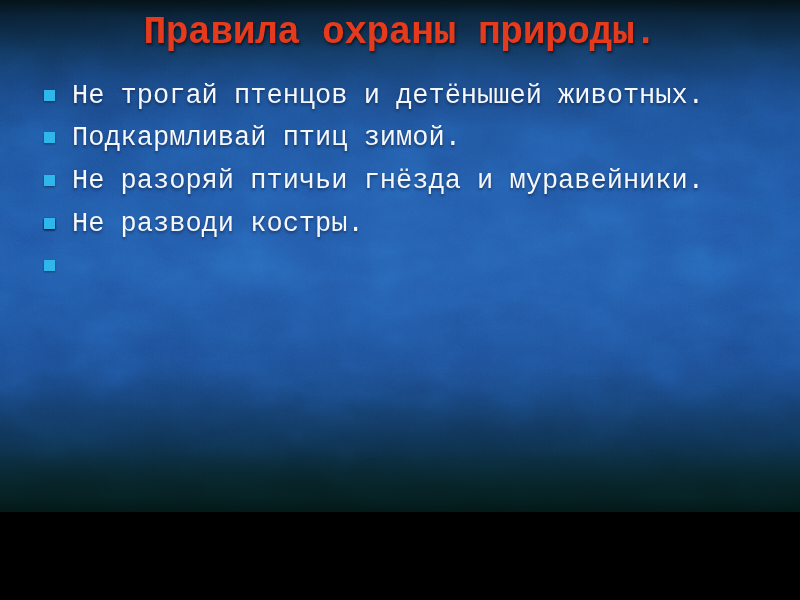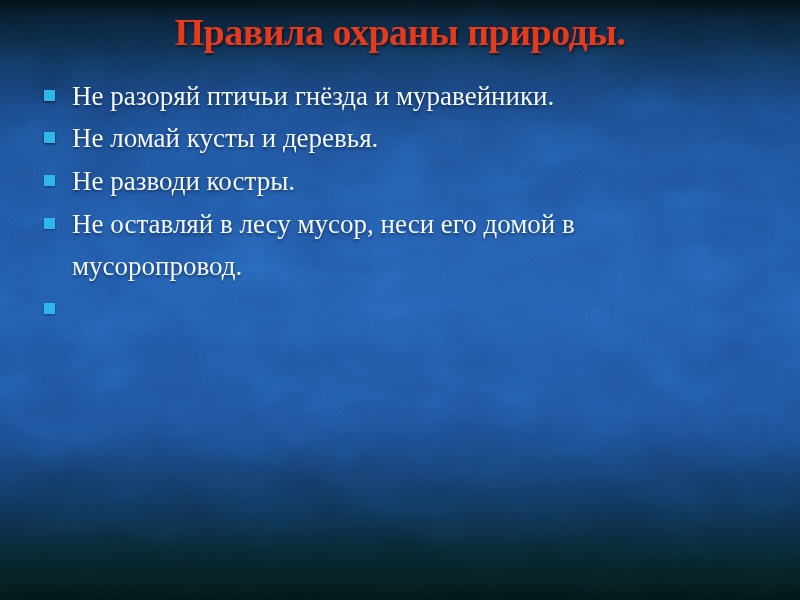--- a/index.html
+++ b/index.html
@@ -3,23 +3,23 @@
 <meta charset="utf-8">
 <style>
   html, body {
     margin: 0;
     padding: 0;
     background: #000;
   }
   .slide {
     position: relative;
     width: 800px;
-    height: 600px;
+    height: 512px;
     overflow: hidden;
-    font-family: Liberation Serif, serif;
+    font-family: Liberation Mono, monospace;
     background: linear-gradient(180deg,
       var(--bg-top, #0c2336) 0%,
       #11375c 8%,
       #1a4a8c 18%,
       var(--bg-mid, #1e539f) 36%,
       #2057a6 52%,
       #1c4d94 70%,
       #123a64 85%,
       var(--bg-bottom, #0a2c34) 95%,
       #092a2c 100%);
@@ -106,22 +106,22 @@
     </defs>
     <rect width="800" height="600" filter="url(#crumple)" opacity="0.85"></rect>
     <rect width="800" height="600" filter="url(#grain)" opacity="0.25"></rect>
   </svg>
 
   <div class="vignette"></div>
 
   <h1 class="title">Правила охраны природы.</h1>
 
   <ul class="rules">
-      <li><span class="bullet"></span></li>
+      <li><span class="bullet"></span><span>Не трогай птенцов и детёнышей животных.</span></li>
+      <li><span class="bullet"></span><span>Подкармливай птиц зимой.</span></li>
       <li><span class="bullet"></span><span>Не разоряй птичьи гнёзда и муравейники.</span></li>
       <li><span class="bullet"></span></li>
-      <li><span class="bullet"></span><span>Не ломай кусты и деревья.</span></li>
+      <li><span class="bullet"></span></li>
       <li><span class="bullet"></span><span>Не разводи костры.</span></li>
-      <li><span class="bullet"></span><span>Не оставляй в лесу мусор, неси его домой в мусоропровод.</span></li>
       <li><span class="bullet"></span></li>
     </ul>
 
 </div>
 
 </body></html>

